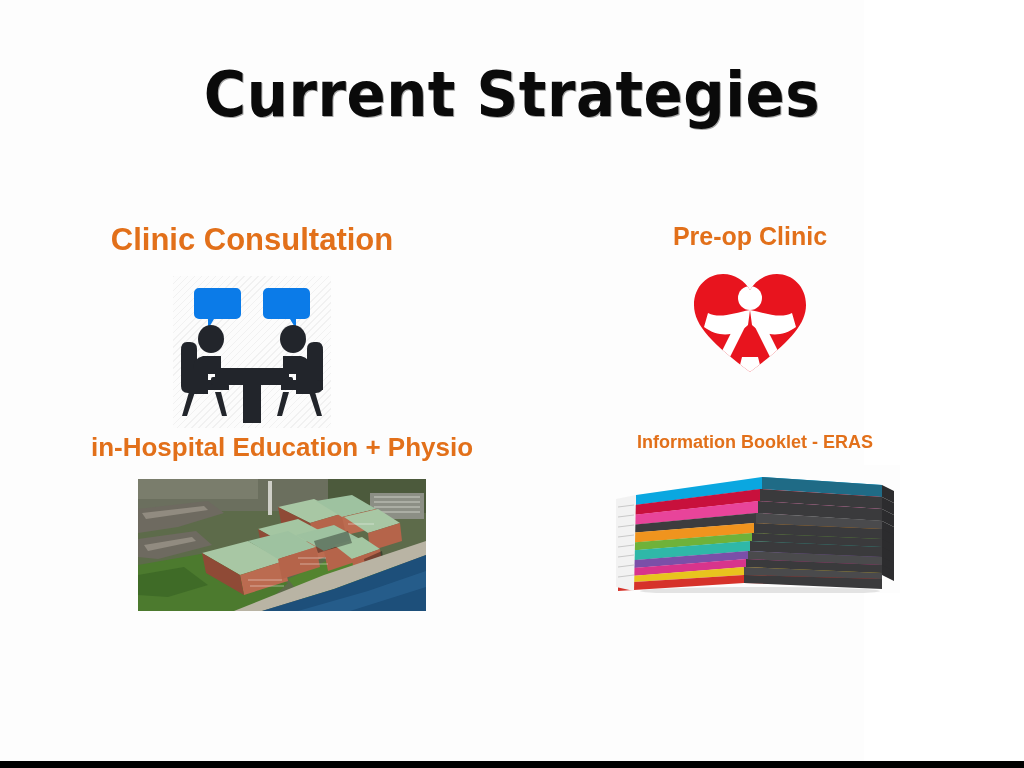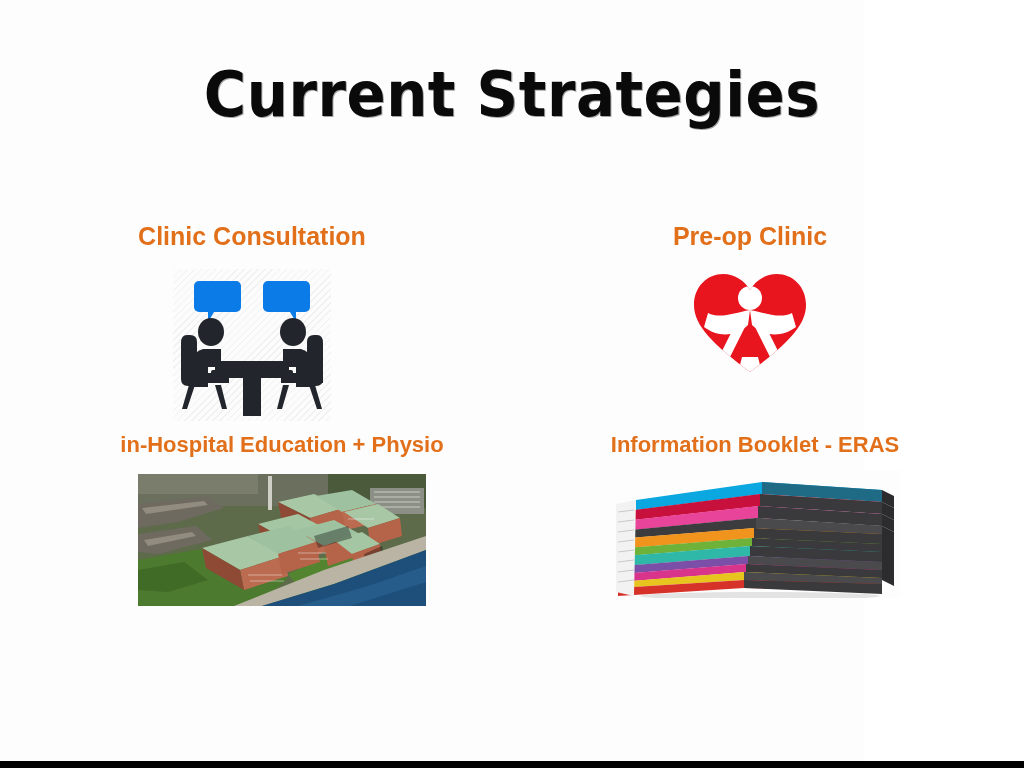--- a/index.html
+++ b/index.html
@@ -52,24 +52,24 @@
   #q-bottom-right{ left: 520px; top: 432px; width: 470px; height: 210px; }
 
   .q-label {
     width: 100%;
     text-align: center;
     font-family: "Liberation Sans", sans-serif;
     font-weight: bold;
     color: #E2701A;
     white-space: nowrap;
   }
-  #label-clinic-consultation { font-size: 25px; }
+  #label-clinic-consultation { font-size: 31px; }
   #label-preop-clinic        { font-size: 25px; text-align: center; }
-  #label-inhospital          { font-size: 22px; }
-  #label-booklet             { font-size: 22px; }
+  #label-inhospital          { font-size: 26px; }
+  #label-booklet             { font-size: 18px; }
 
   .q-media {
     margin: 0 auto;
     position: relative;
   }
 
   
   #consultation-icon-wrap {
     margin-top: 18px;
     width: 158px;

